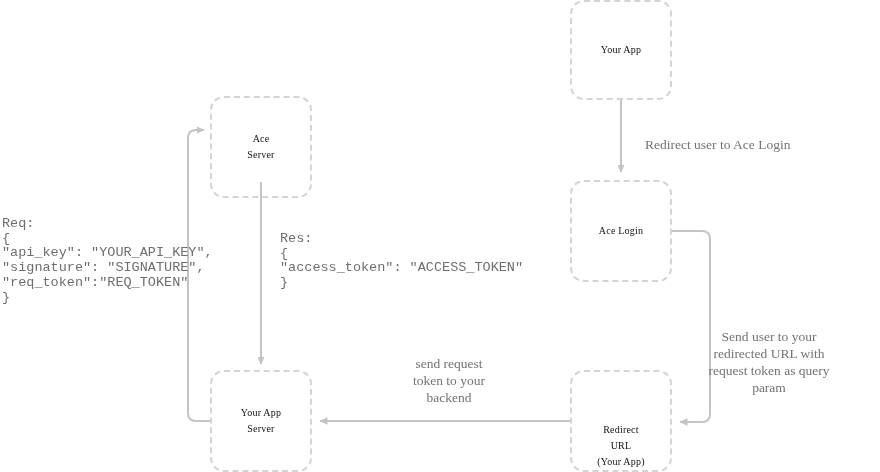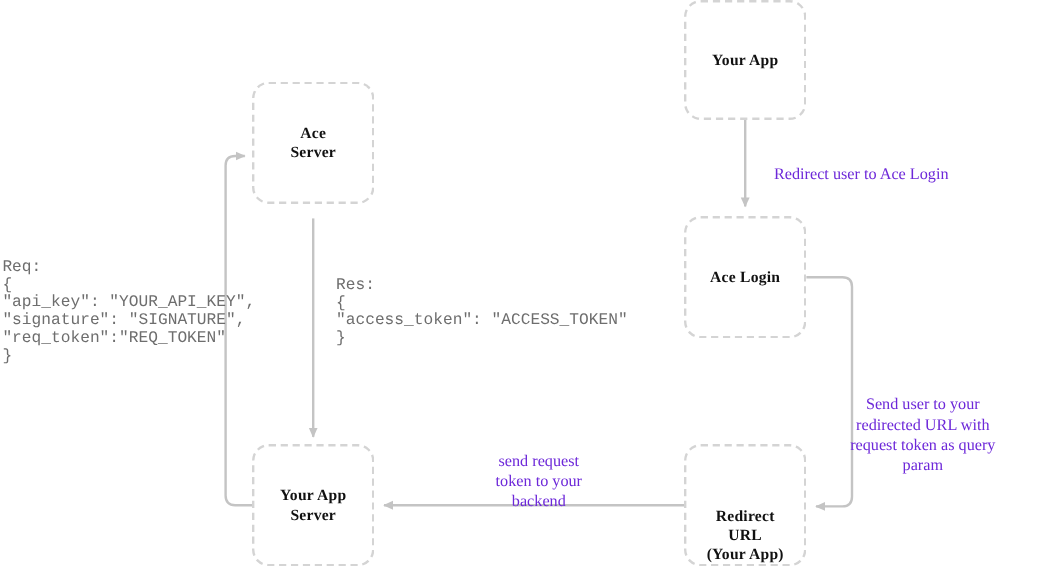--- a/index.html
+++ b/index.html
@@ -20,34 +20,34 @@
     border: 2px dashed #d4d4d4;
     border-radius: 14px;
     box-sizing: border-box;
     display: flex;
     align-items: center;
     justify-content: center;
     background: transparent;
   }
   .node-label {
     font-family: "Liberation Serif", "DejaVu Serif", serif;
-    font-weight: bold;
-    font-size: 13px;
+    font-weight: normal;
+    font-size: 10px;
     line-height: 16px;
     color: #111111;
     text-align: center;
     white-space: pre-line;
     letter-spacing: 0.2px;
   }
   .edge-label {
     position: absolute;
     font-family: "Liberation Serif", "DejaVu Serif", serif;
     font-size: 13.5px;
     line-height: 17px;
-    color: #6d28d9;
+    color: #737373;
     white-space: pre-line;
   }
   .edge-label.center { text-align: center; }
   .edge-label.left { text-align: left; }
   .code-block {
     position: absolute;
     font-family: Liberation Mono, monospace;
     font-size: 13.5px;
     line-height: 14.7px;
     color: #6e6e6e;
@@ -83,21 +83,21 @@
 
     <path d="M210,421 L196,421 Q188,421 188,413 L188,138 Q188,130 196,130 L204,130" fill="none" stroke="#c4c4c4" stroke-width="2" marker-end="url(#arrowhead)"></path>
 
     <path d="M261,182 L261,364" fill="none" stroke="#c4c4c4" stroke-width="2" marker-end="url(#arrowhead)"></path>
   </svg>
 
   <div class="node" style="left:570px; top:0px; width:102px; height:100px;">
     <span class="node-label">Your App</span>
   </div>
 
-  <div class="node" style="left:210px; top:68px; width:102px; height:102px;">
+  <div class="node" style="left:210px; top:96px; width:102px; height:102px;">
     <span class="node-label">Ace
 Server</span>
   </div>
 
   <div class="node" style="left:570px; top:180px; width:102px; height:102px;">
     <span class="node-label">Ace Login</span>
   </div>
 
   <div class="node" style="left:570px; top:370px; width:102px; height:102px;align-items:flex-end;">
     <span class="node-label">Redirect
@@ -110,21 +110,21 @@
 Server</span>
   </div>
 
   <div class="edge-label left" style="left:645px; top:136px;">Redirect user to Ace Login</div>
 
   <div class="edge-label center" style="left:688px; top:288px; width:162px;margin-top:40px;">Send user to your
 redirected URL with
 request token as query
 param</div>
 
-  <div class="edge-label center" style="left:386px; top:355px; width:126px;margin-top:20px;">send request
+  <div class="edge-label center" style="left:386px; top:355px; width:126px;">send request
 token to your
 backend</div>
 
   <div class="code-block" style="left:2px; top:217px;">Req:
 {
 "api_key": "YOUR_API_KEY",
 "signature": "SIGNATURE",
 "req_token":"REQ_TOKEN"
 }</div>
 

